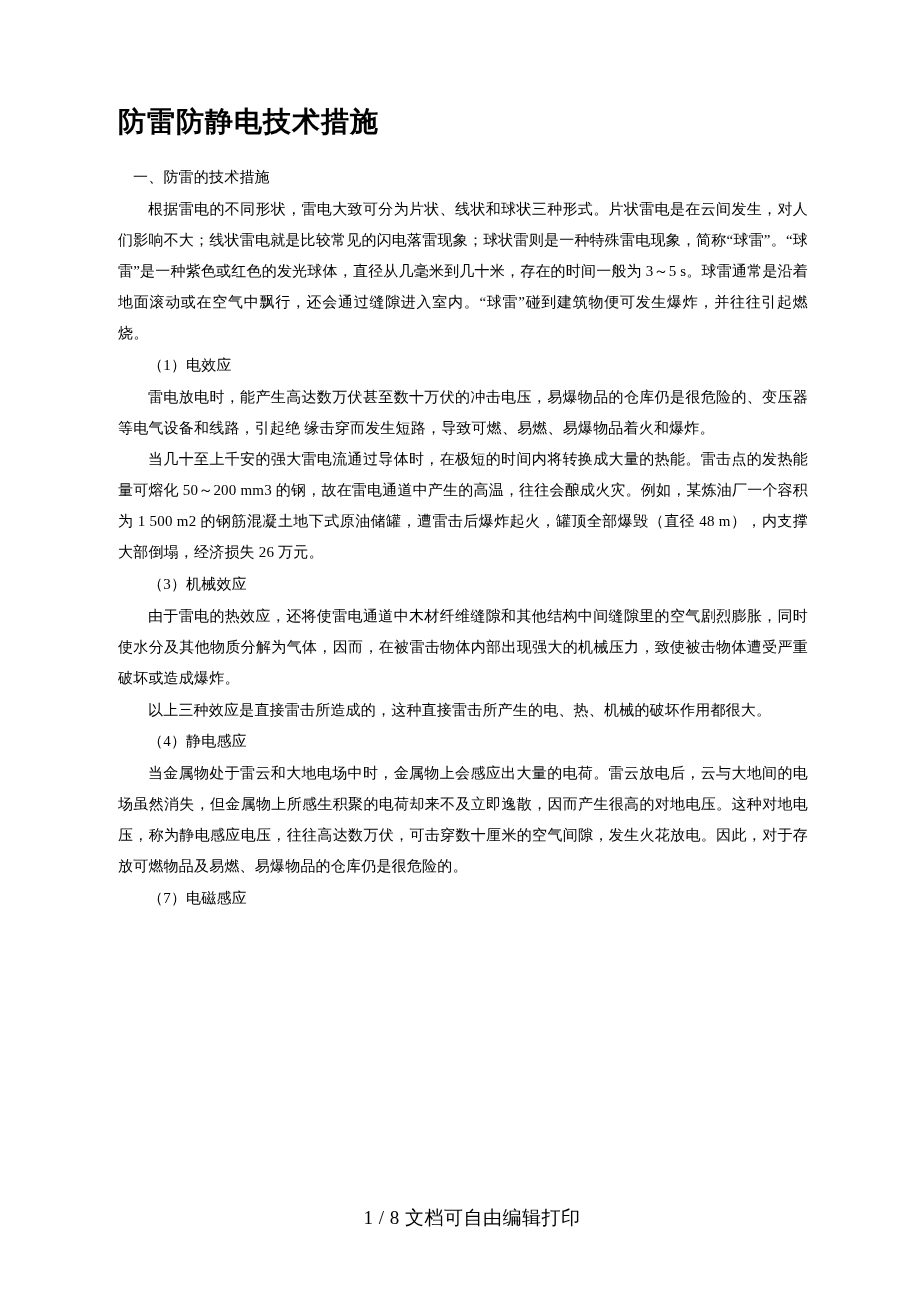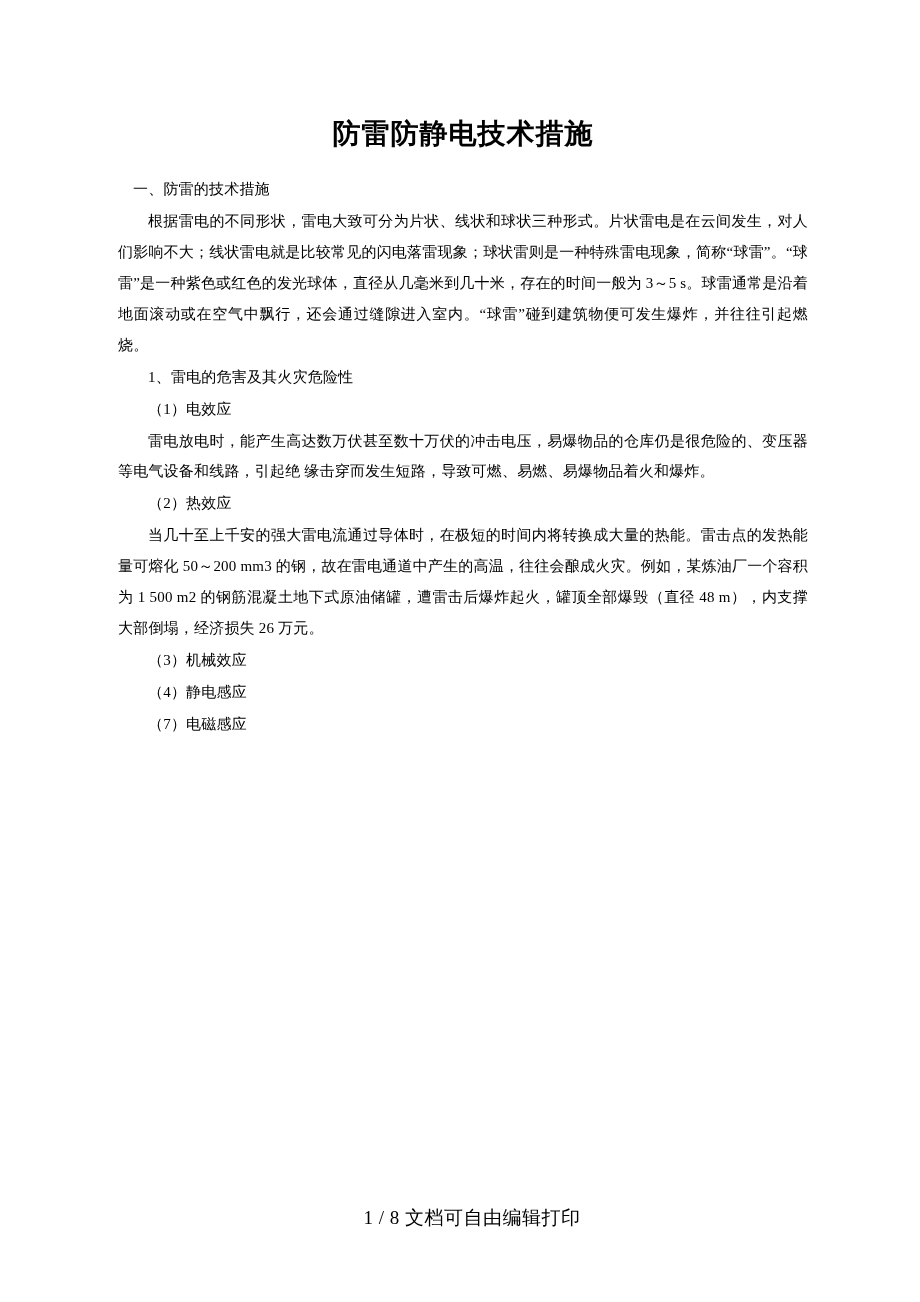--- a/index.html
+++ b/index.html
@@ -25,23 +25,23 @@
   .content {
     position: absolute;
     left: 118px;
     top: 104px;
     width: 690px;
   }
   .doc-title {
     font-family: "DejaVu Sans", "Liberation Sans", sans-serif;
     font-weight: bold;
     font-size: 28px;
-    text-align: center;
+    text-align: left;
     letter-spacing: 1px;
-    margin: 12px 0 22px 0;
+    margin: 0 0 22px 0;
     line-height: 1.3;
   }
   p.para {
     font-size: 15px;
     line-height: 2.06;
     margin: 0 0 1px 0;
     text-align: justify;
     text-justify: inter-ideograph;
     letter-spacing: 0.2px;
   }
@@ -67,26 +67,27 @@
 <body>
 
 <div class="page">
 
   <div class="content">
 
     <h1 class="doc-title">防雷防静电技术措施</h1>
 
     <p class="para indent1">一、防雷的技术措施</p>
     <p class="para indent2">根据雷电的不同形状，雷电大致可分为片状、线状和球状三种形式。片状雷电是在云间发生，对人们影响不大；线状雷电就是比较常见的闪电落雷现象；球状雷则是一种特殊雷电现象，简称“球雷”。“球雷”是一种紫色或红色的发光球体，直径从几毫米到几十米，存在的时间一般为 3～5 s。球雷通常是沿着地面滚动或在空气中飘行，还会通过缝隙进入室内。“球雷”碰到建筑物便可发生爆炸，并往往引起燃烧。</p>
-    <p class="para indent2">1、雷电的危害及其火灾危险性</p>
     <p class="para indent2">（1）电效应</p>
     <p class="para indent2">雷电放电时，能产生高达数万伏甚至数十万伏的冲击电压，易爆物品的仓库仍是很危险的、变压器等电气设备和线路，引起绝 缘击穿而发生短路，导致可燃、易燃、易爆物品着火和爆炸。</p>
-    <p class="para indent2">（2）热效应</p>
     <p class="para indent2">当几十至上千安的强大雷电流通过导体时，在极短的时间内将转换成大量的热能。雷击点的发热能量可熔化 50～200 mm3 的钢，故在雷电通道中产生的高温，往往会酿成火灾。例如，某炼油厂一个容积为 1 500 m2 的钢筋混凝土地下式原油储罐，遭雷击后爆炸起火，罐顶全部爆毁（直径 48 m），内支撑大部倒塌，经济损失 26 万元。</p>
     <p class="para indent2">（3）机械效应</p>
+    <p class="para indent2">由于雷电的热效应，还将使雷电通道中木材纤维缝隙和其他结构中间缝隙里的空气剧烈膨胀，同时使水分及其他物质分解为气体，因而，在被雷击物体内部出现强大的机械压力，致使被击物体遭受严重破坏或造成爆炸。</p>
+    <p class="para indent2">以上三种效应是直接雷击所造成的，这种直接雷击所产生的电、热、机械的破坏作用都很大。</p>
     <p class="para indent2">（4）静电感应</p>
+    <p class="para indent2">当金属物处于雷云和大地电场中时，金属物上会感应出大量的电荷。雷云放电后，云与大地间的电场虽然消失，但金属物上所感生积聚的电荷却来不及立即逸散，因而产生很高的对地电压。这种对地电压，称为静电感应电压，往往高达数万伏，可击穿数十厘米的空气间隙，发生火花放电。因此，对于存放可燃物品及易燃、易爆物品的仓库仍是很危险的。</p>
     <p class="para indent2">（7）电磁感应</p>
 
   </div>
 
   <div class="footer">1 / 8 文档可自由编辑打印</div>
 
 </div>
 
 </body></html>

